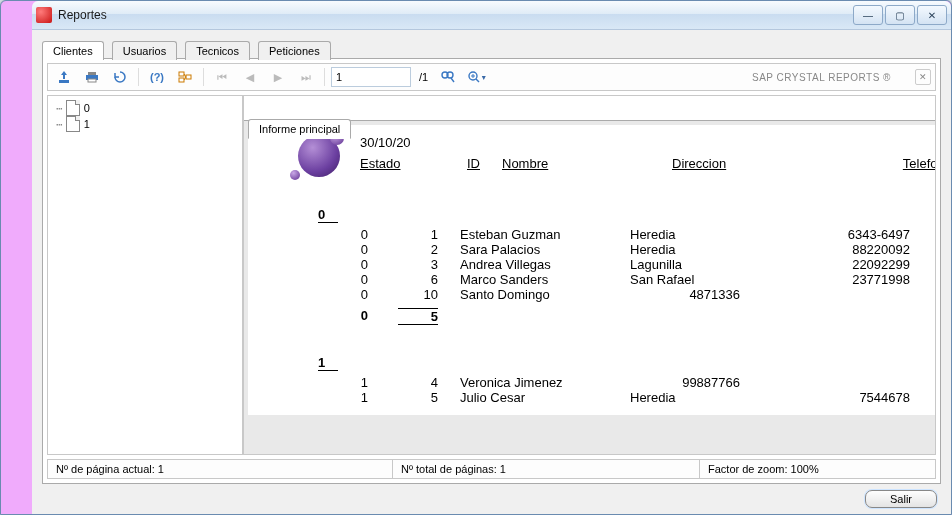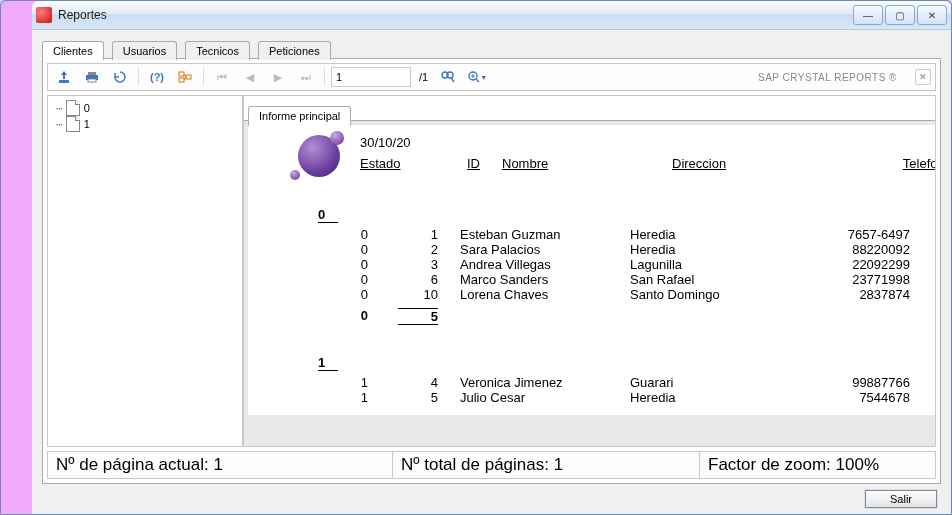--- a/index.html
+++ b/index.html
@@ -90,21 +90,21 @@
     display:flex;align-items:center;justify-content:center;
     border:1px solid transparent;
     color:#3a6aa8;
   }
   .tb-btn.disabled{color:#bbb;}
   .tb-sep{width:1px;height:18px;background:#ddd;margin:0 2px;}
   .page-input{
     width:70px;height:18px;border:1px solid #bcd;
     font-size:11px;padding:0 4px;
   }
-  .toolbar-right{margin-left:auto;color:#888;font-size:10px;letter-spacing:0.5px;display:flex;align-items:center;gap:18px;}
+  .toolbar-right{margin-left:auto;color:#888;font-size:10px;letter-spacing:0.5px;display:flex;align-items:center;gap:24px;}
   .toolbar-right .close-x{
     width:14px;height:14px;border:1px solid #ccc;border-radius:2px;
     display:flex;align-items:center;justify-content:center;font-size:9px;color:#888;
   }
   .viewer-body{
     flex:1;display:flex;gap:0;margin-top:4px;min-height:0;
   }
   .tree-pane{
     width:196px;border:1px solid #c8c8c8;background:#fff;
     box-sizing:border-box;padding:4px 2px;
@@ -113,21 +113,21 @@
   .tree-item{display:flex;align-items:center;gap:4px;height:16px;padding-left:6px;}
   .tree-marks{color:#888;font-family:monospace;letter-spacing:-1px;}
   .doc-icon{width:12px;height:14px;border:1px solid #888;background:#fff;position:relative;}
   .doc-icon::after{content:"";position:absolute;top:-1px;right:-1px;width:4px;height:4px;background:#f0f0f0;border-left:1px solid #888;border-bottom:1px solid #888;}
   .report-pane{
     flex:1;display:flex;flex-direction:column;border:1px solid #c8c8c8;min-width:0;
   }
   .inner-tabwrap{display:flex;padding:4px 0 0 4px;background:#fff;}
   .inner-tab{
     padding:3px 10px;border:1px solid #aaa;border-bottom:1px solid #fff;
-    border-radius:3px 3px 0 0;background:#fff;position:relative;top:6px;z-index:2;
+    border-radius:3px 3px 0 0;background:#fff;position:relative;top:19px;z-index:2;
   }
   .report-scroll{
     flex:1;border-top:1px solid #aaa;background:#e9e9e9;
     overflow:auto;position:relative;min-height:0;
   }
   .report-page{
     background:#fff;margin:4px;padding:10px 20px 10px 50px;
     font-family:Arial,sans-serif;font-size:13px;
     min-width:860px;
   }
@@ -154,29 +154,29 @@
   .c-tel{width:110px;text-align:right;}
   .rp-group{margin-top:30px;margin-left:20px;}
   .rp-group-hdr{font-weight:bold;border-bottom:1px solid #000;width:20px;margin-bottom:4px;margin-left:0;}
   .rp-row{display:flex;}
   .rp-row .c-estado{text-align:right;padding-right:30px;box-sizing:border-box;}
   .rp-subtotal{display:flex;margin-top:6px;}
   .rp-subtotal .c-estado{font-weight:bold;text-align:right;padding-right:30px;box-sizing:border-box;}
   .rp-subtotal .c-id{border-top:1px solid #000;border-bottom:1px solid #000;font-weight:bold;}
   .statusbar{
     display:flex;border:1px solid #c8c8c8;margin-top:4px;
-    background:#fdfdfd;font-size:17px;
+    background:#fdfdfd;font-size:11px;
   }
   .statusbar>div{padding:3px 8px;border-right:1px solid #c8c8c8;}
   .sb1{flex:0 0 328px;}
   .sb2{flex:0 0 290px;}
   .sb3{flex:1;border-right:none!important;}
   .bottom-btn-row{display:flex;justify-content:flex-end;padding:6px 4px 0 0;}
   .salir-btn{
-    padding:2px 24px;border:1px solid #888;border-radius:0;
+    padding:2px 24px;border:1px solid #888;border-radius:7px;
     background:linear-gradient(#fefefe,#e4e4e4);font-size:11px;
     box-shadow:0 0 0 1px #cde4ff;
   }
   ::-webkit-scrollbar{width:16px;height:16px;}
   ::-webkit-scrollbar-track{background:#efefef;border:1px solid #dcdcdc;}
   ::-webkit-scrollbar-thumb{background:#cfcfcf;border:1px solid #b0b0b0;}
 </style>
 </head>
 <body>
 
@@ -299,21 +299,21 @@
                 </div>
               </div>
 
               <div class="rp-group">
                 <div class="rp-group-hdr">0</div>
                 <div class="rp-row">
                     <span class="c-estado">0</span>
                     <span class="c-id">1</span>
                     <span class="c-nombre">Esteban Guzman</span>
                     <span class="c-dir">Heredia</span>
-                    <span class="c-tel">7657-6497</span>
+                    <span class="c-tel">6343-6497</span>
                   </div>
                 <div class="rp-row">
                     <span class="c-estado">0</span>
                     <span class="c-id">2</span>
                     <span class="c-nombre">Sara Palacios</span>
                     <span class="c-dir">Heredia</span>
                     <span class="c-tel">88220092</span>
                   </div>
                 <div class="rp-row">
                     <span class="c-estado">0</span>
@@ -325,37 +325,35 @@
                 <div class="rp-row">
                     <span class="c-estado">0</span>
                     <span class="c-id">6</span>
                     <span class="c-nombre">Marco Sanders</span>
                     <span class="c-dir">San Rafael</span>
                     <span class="c-tel">23771998</span>
                   </div>
                 <div class="rp-row">
                     <span class="c-estado">0</span>
                     <span class="c-id">10</span>
-                    <span class="c-nombre">Lorena Chaves</span>
                     <span class="c-dir">Santo Domingo</span>
-                    <span class="c-tel">2837874</span>
+                    <span class="c-tel">4871336</span>
                   </div>
                 <div class="rp-subtotal">
                   <span class="c-estado">0</span>
                   <span class="c-id">5</span>
                 </div>
               </div>
 
               <div class="rp-group">
                 <div class="rp-group-hdr">1</div>
                 <div class="rp-row">
                     <span class="c-estado">1</span>
                     <span class="c-id">4</span>
                     <span class="c-nombre">Veronica Jimenez</span>
-                    <span class="c-dir">Guarari</span>
                     <span class="c-tel">99887766</span>
                   </div>
                 <div class="rp-row">
                     <span class="c-estado">1</span>
                     <span class="c-id">5</span>
                     <span class="c-nombre">Julio Cesar</span>
                     <span class="c-dir">Heredia</span>
                     <span class="c-tel">7544678</span>
                   </div>
               </div>

